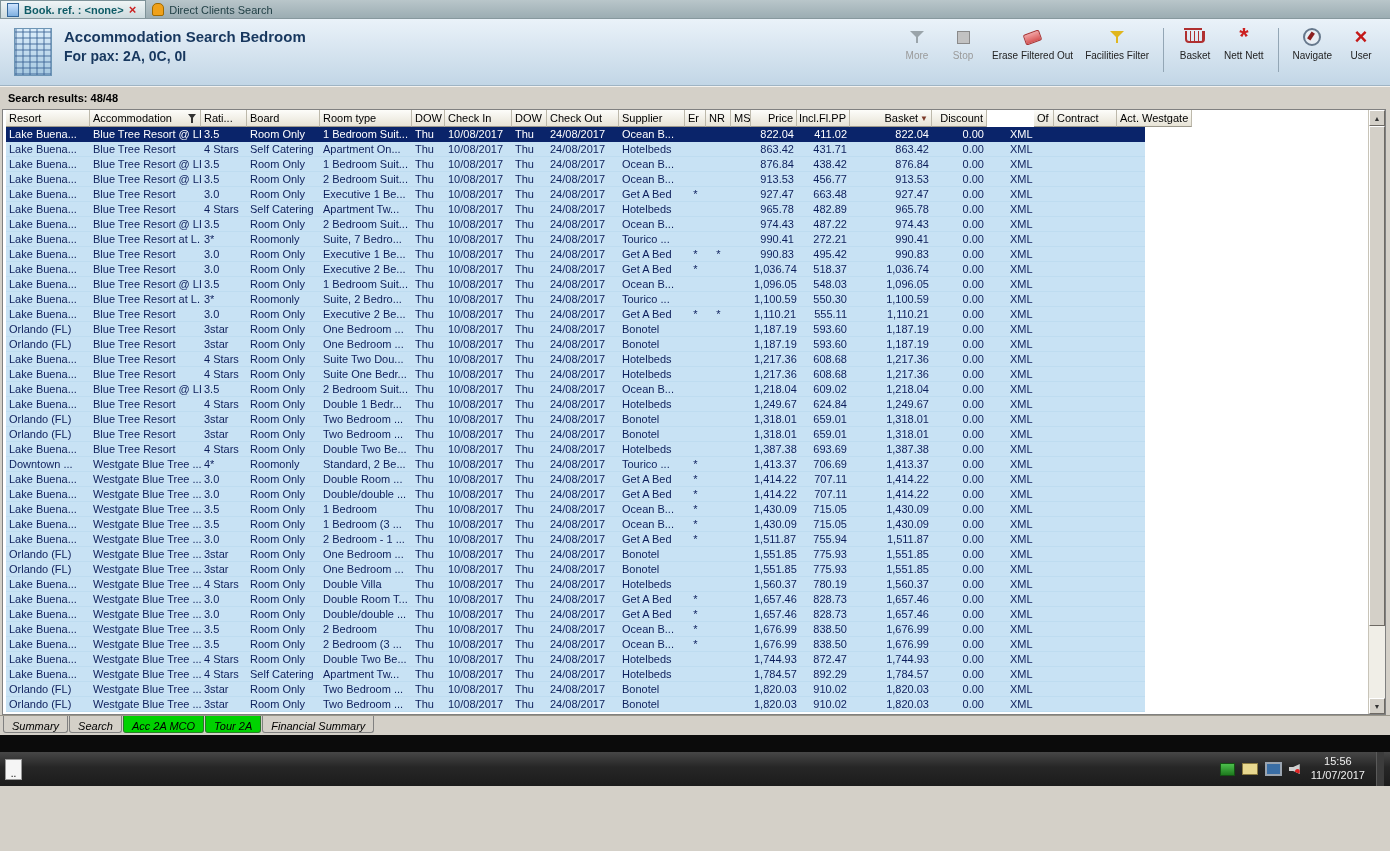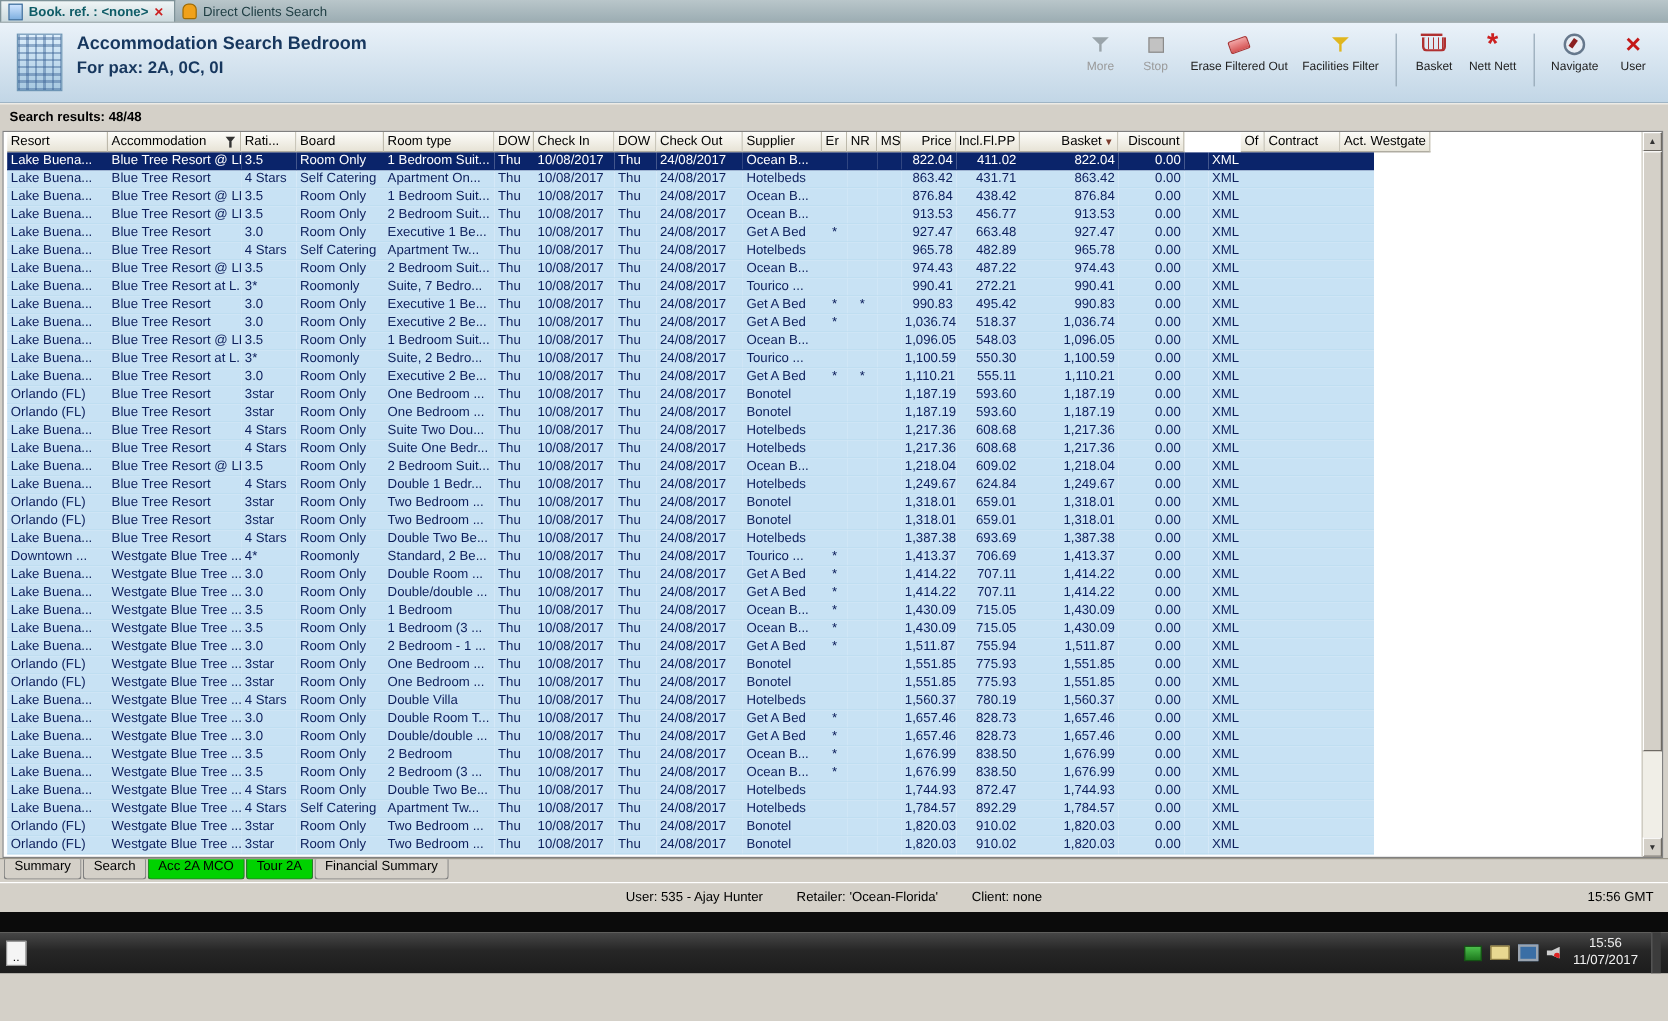--- a/index.html
+++ b/index.html
@@ -77,22 +77,22 @@
 
   
   .below{height:46px;position:relative;background:#d4d0c8;}
   .timing{position:absolute;left:10px;top:24px;font-size:11px;color:#000;}
   .info-btn{position:absolute;right:22px;top:18px;width:20px;height:20px;background:#eceadf;border:1px solid #9a96c8;
             font-family:"Liberation Serif",serif;font-style:italic;font-weight:bold;color:#2238c8;font-size:13px;
             display:flex;align-items:center;justify-content:center;cursor:pointer;}
 
   
   .btabs{height:19px;display:flex;align-items:flex-start;gap:1px;padding-left:3px;background:#d4d0c8;border-top:1px solid #9a968a;}
-  .btab{height:16px;display:flex;align-items:flex-start;padding:0 8px;font-size:11px;color:#000;background:#d4d0c8;
-        border:1px solid #808080;border-top:none;border-radius:0 0 3px 3px;cursor:pointer;}
+  .btab{height:16px;display:flex;align-items:flex-end;padding:0 8px;font-size:11px;color:#000;background:#d4d0c8;
+        border:1px solid #808080;border-top:none;border-radius:0 0 3px 3px;cursor:pointer;font-style:italic;}
   .btab.green{background:#00d200;border-color:#2a7a2a;}
 
   
   .statusbar{height:24px;background:#d4d0c8;border-top:1px solid #fff;position:relative;display:flex;align-items:center;font-size:11px;color:#000;}
   .status-center{position:absolute;left:0;right:0;display:flex;justify-content:center;gap:28px;}
   .status-right{position:absolute;right:12px;}
 
   
   .desktop-strip{height:17px;background:#0b0b0b;}
   .taskbar{height:34px;background:linear-gradient(#474747,#262626 45%,#1c1c1c);display:flex;align-items:center;position:relative;}
@@ -1133,28 +1133,20 @@
         <span>Acc 2A MCO</span>
       </div>
     <div class="btab green">
         <span>Tour 2A</span>
       </div>
     <div class="btab">
         <span>Financial Summary</span>
       </div>
   </div>
 
-  <div class="statusbar">
-    <div class="status-center">
-      <span>User: 535 - Ajay Hunter</span>
-      <span>Retailer: 'Ocean-Florida'</span>
-      <span>Client: none</span>
-    </div>
-    <div class="status-right">15:56 GMT</div>
-  </div>
 
   <div class="desktop-strip"></div>
   <div class="taskbar">
     <div class="start-box">..</div>
     <div class="tray">
       <span class="ti ti-net"></span>
       <span class="ti ti-env"></span>
       <span class="ti ti-mon"></span>
       <span class="ti ti-spk"></span>
       <div class="clock">

